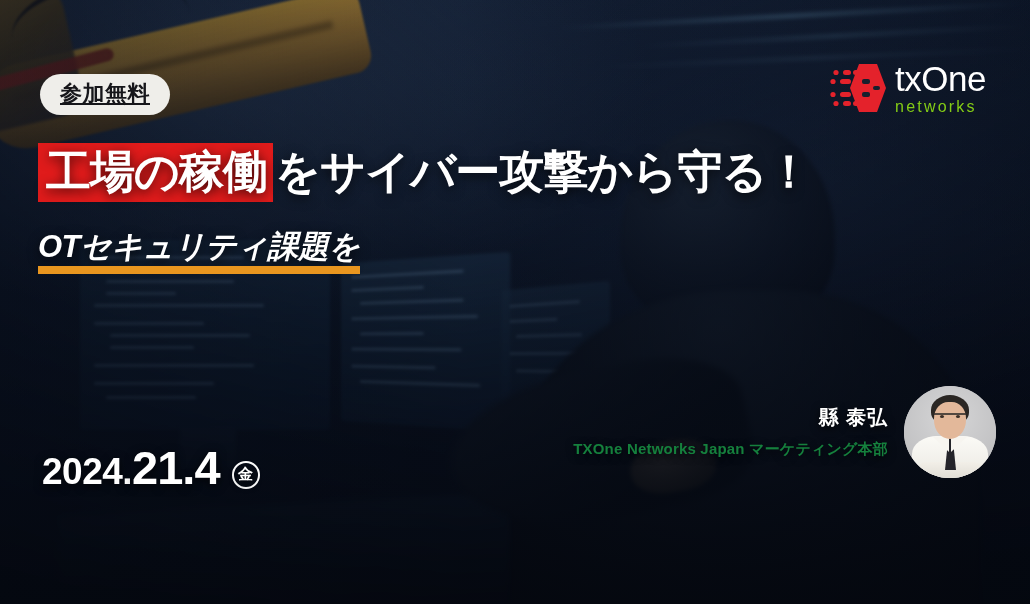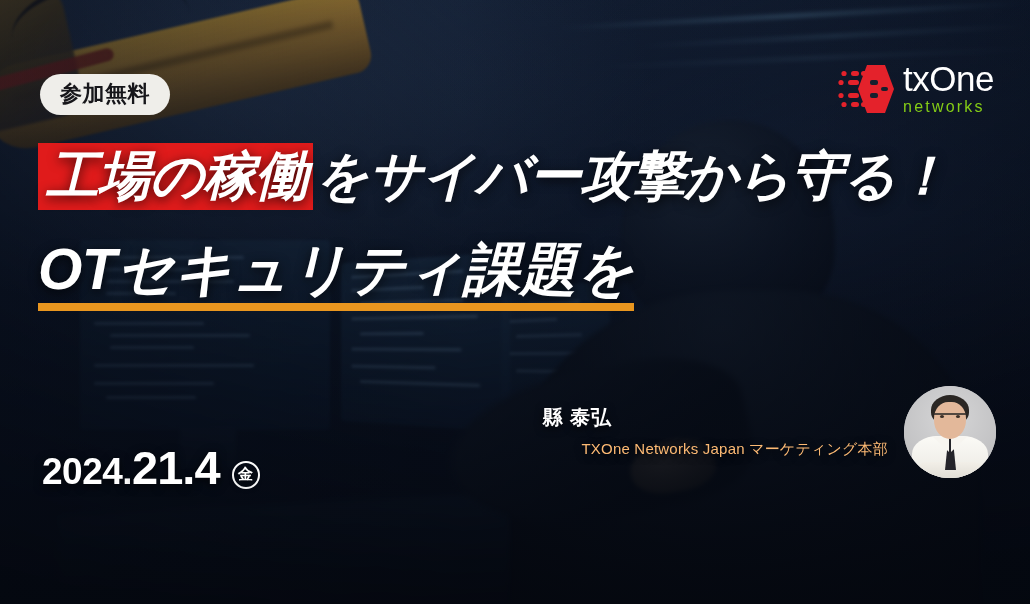--- a/index.html
+++ b/index.html
@@ -186,28 +186,29 @@
   .badge {
     background: #efeeea;
     color: #16161a;
     border-radius: 22px;
     padding: 7px 20px 9px;
     font-size: 22px;
     font-weight: 700;
     letter-spacing: .5px;
     line-height: 1.15;
     white-space: nowrap;
+    text-decoration: underline;
   }
 
   
   .logo {
     position: absolute;
-    right: 36px; top: 62px;
+    right: 44px; top: 62px;
     display: flex;
-    align-items: center;
+    align-items: flex-start;
     gap: 8px;
   }
   .logo-mark { width: 58px; height: 52px; flex: 0 0 auto; }
   .logo-text { display: flex; flex-direction: column; align-items: flex-start; }
   .logo-word {
     color: #ffffff;
     font-size: 35px;
     font-weight: 400;
     line-height: .95;
     letter-spacing: -.5px;
@@ -221,40 +222,39 @@
 
   
   .headline {
     position: absolute;
     left: 38px; top: 148px;
     width: 968px;
   }
   .hl-row { display: flex; align-items: flex-end; white-space: nowrap; }
 
   .hl-1 {
-    font-size: 53px;
+    font-size: 45px;
     font-weight: 900;
-    font-style: italic;
     color: #ffffff;
     line-height: 1.06;
     letter-spacing: -1px;
     text-shadow: 0 3px 12px rgba(0,0,0,.75);
   }
   .hl-mark {
     background: #e01b1b;
     color: #ffffff;
     padding: 3px 6px 5px 8px;
     margin-right: 2px;
     box-decoration-break: clone;
   }
 
   .hl-2, .hl-3 {
     position: relative;
     display: inline-block;
-    font-size: 57px;
+    font-size: 31px;
     font-weight: 800;
     font-style: italic;
     color: #ffffff;
     line-height: 1.1;
     letter-spacing: -.5px;
     text-shadow: 0 3px 12px rgba(0,0,0,.75);
     padding-bottom: 10px;
   }
   .hl-2 { margin-top: 34px; }
   .hl-3 { margin-top: 20px; }
@@ -293,34 +293,34 @@
   .dt-time { font-size: 30px; font-weight: 400; letter-spacing: .5px; }
 
   
   .speaker {
     position: absolute;
     right: 34px; top: 386px;
     display: flex;
     align-items: center;
     gap: 16px;
   }
-  .speaker-text { text-align: left; color: #ffffff; }
+  .speaker-text { text-align: right; color: #ffffff; }
   .sp-name {
     font-size: 20px;
     font-weight: 700;
     letter-spacing: 1px;
     margin-bottom: 7px;
     text-shadow: 0 2px 8px rgba(0,0,0,.8);
   }
   .sp-line {
     font-size: 15px;
-    font-weight: 400;
+    font-weight: 700;
     line-height: 1.5;
     letter-spacing: .2px;
-    color: #fdba74;
+    color: #15803d;
     text-shadow: 0 2px 8px rgba(0,0,0,.8);
     margin-left: 39px;
   }
 
   
   .avatar {
     position: relative;
     width: 92px; height: 92px;
     border-radius: 50%;
     overflow: hidden;

